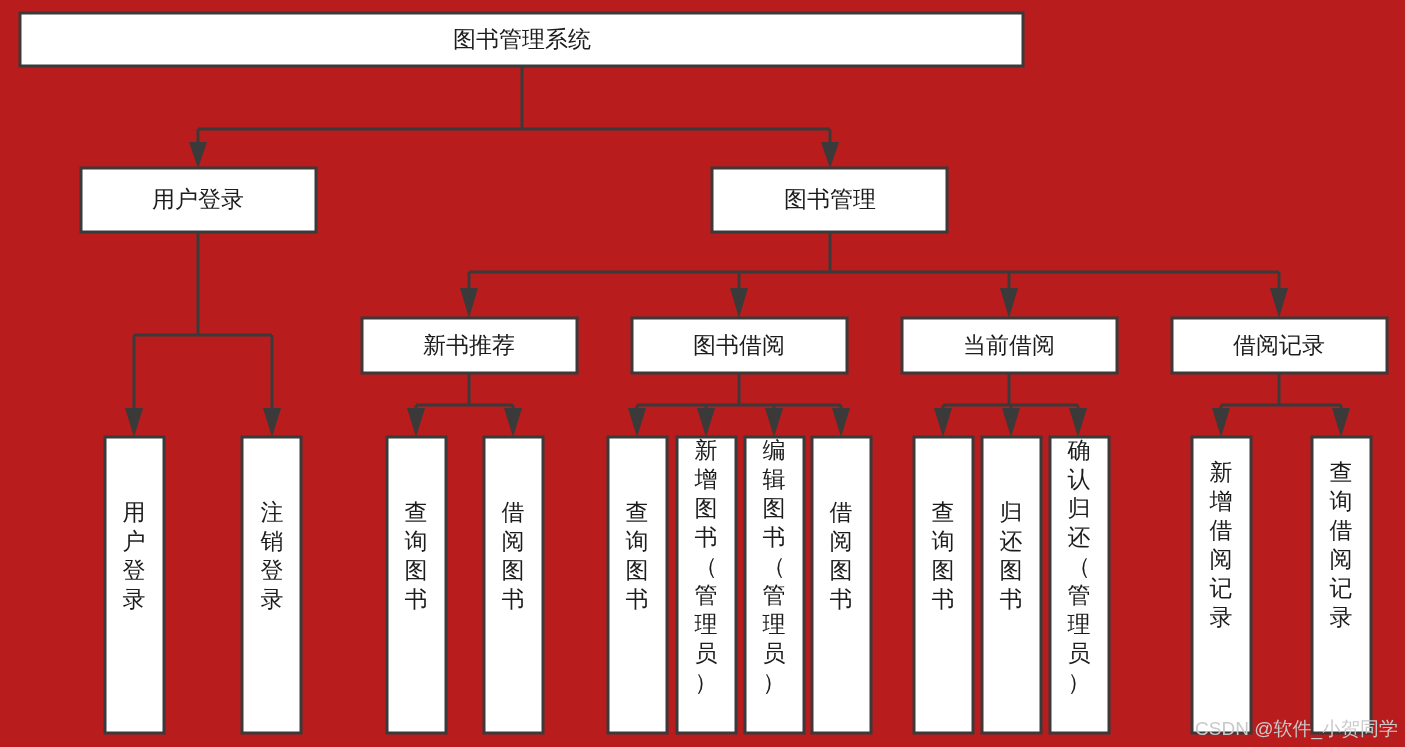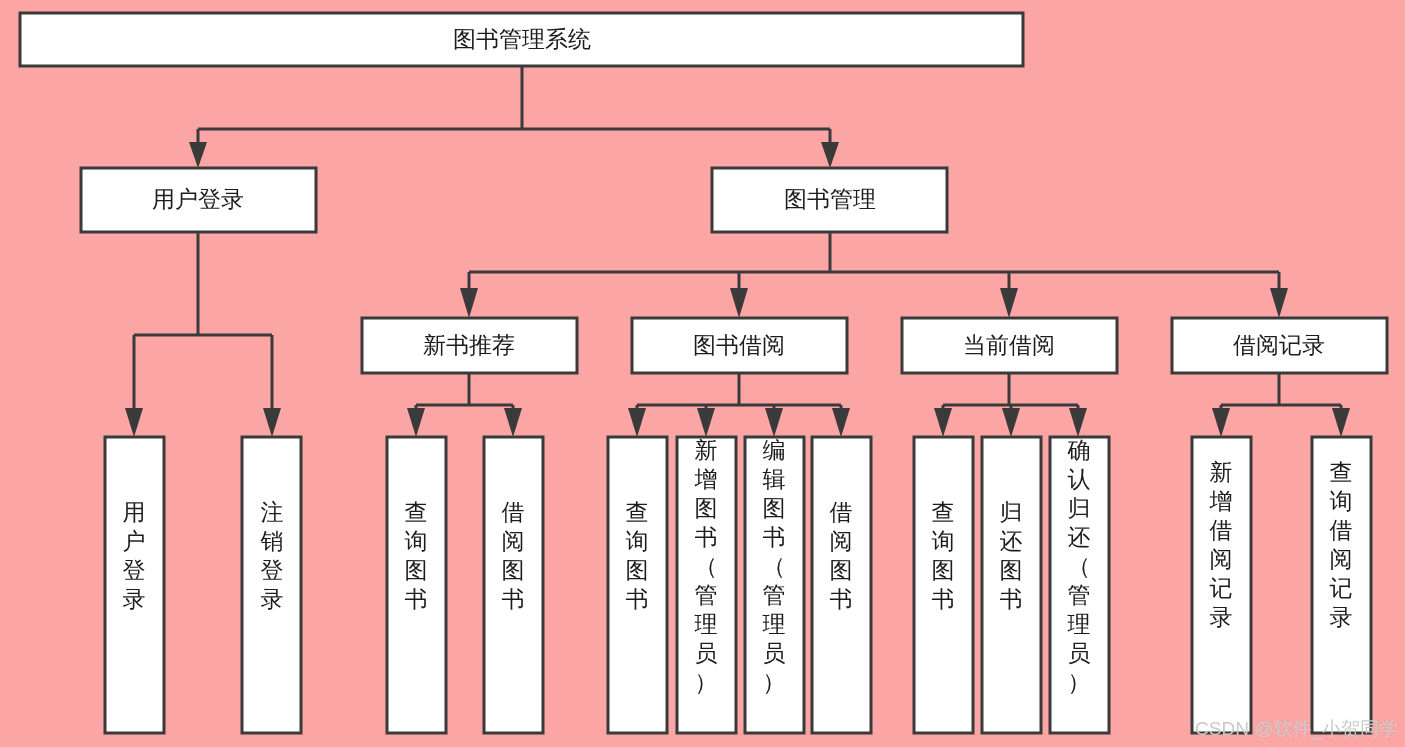--- a/index.html
+++ b/index.html
@@ -8,21 +8,21 @@
     padding: 0;
     background: #ffffff;
   }
   body {
     font-family: "Liberation Sans", "DejaVu Sans", sans-serif;
   }
   #diagram-root {
     position: relative;
     width: 1405px;
     height: 747px;
-    background: #fca5a5;
+    background: #b91c1c;
     overflow: hidden;
   }
   svg.diagram-canvas {
     position: absolute;
     top: 0;
     left: 0;
     width: 1405px;
     height: 747px;
     display: block;
   }

